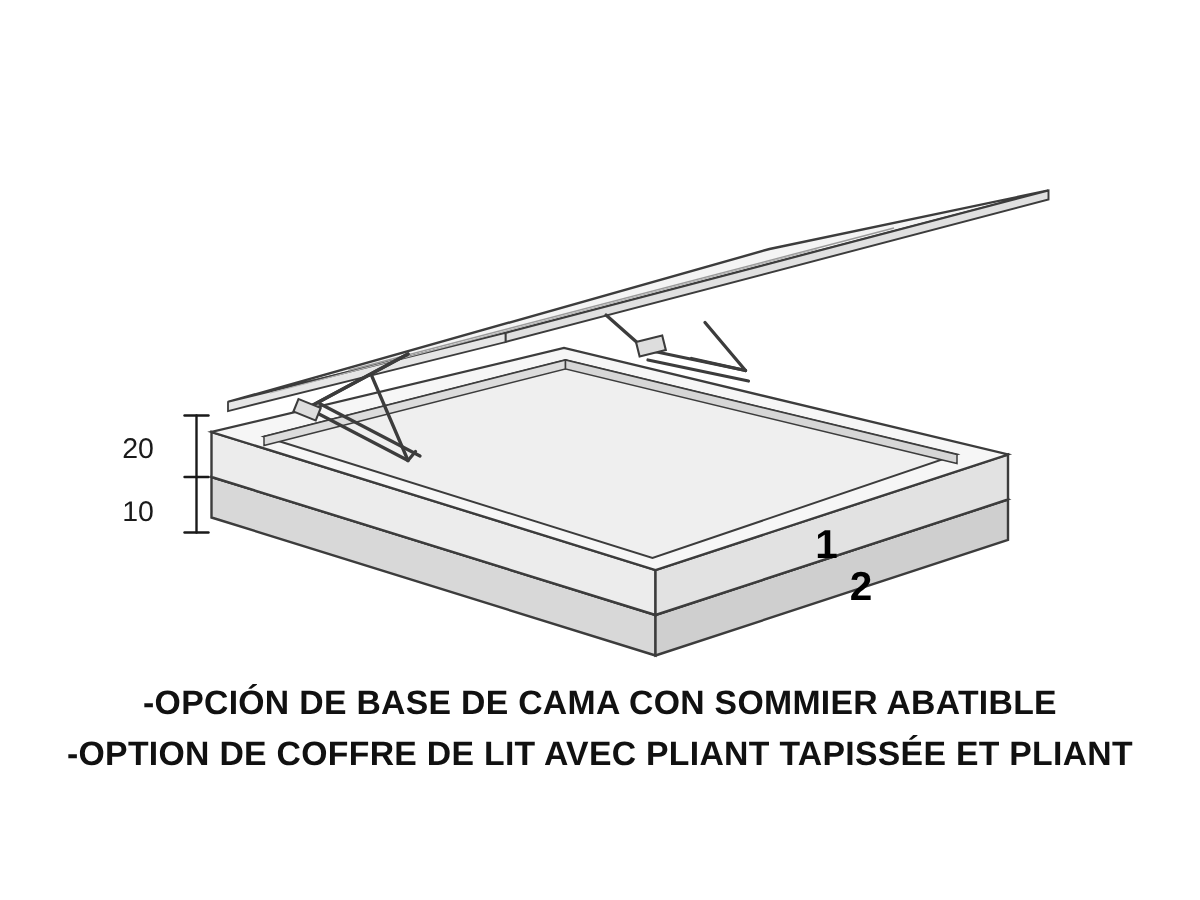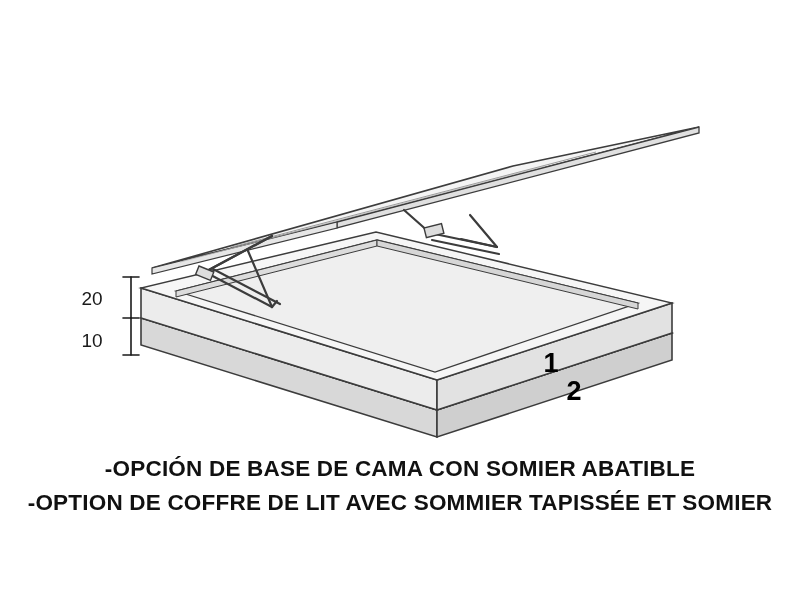--- a/index.html
+++ b/index.html
@@ -137,17 +137,17 @@
     </g>
     <text class="dim-label" x="92" y="305" text-anchor="middle">20</text>
     <text class="dim-label" x="92" y="347" text-anchor="middle">10</text>
 
     <text class="callout-label" x="551" y="372" text-anchor="middle">1</text>
     <text class="callout-label" x="574" y="400" text-anchor="middle">2</text>
 
   </svg>
 
   <div id="captions">
-    <div class="caption-line caption-es">-OPCIÓN DE BASE DE CAMA CON SOMIER ABATIBLE</div>
-    <div class="caption-line caption-fr">-OPTION DE COFFRE DE LIT AVEC SOMMIER TAPISSÉE ET SOMIER</div>
+    <div class="caption-line caption-es">-OPCIÓN DE BASE DE CAMA CON SOMMIER ABATIBLE</div>
+    <div class="caption-line caption-fr">-OPTION DE COFFRE DE LIT AVEC PLIANT TAPISSÉE ET PLIANT</div>
   </div>
 
 </div>
 
 </body></html>

